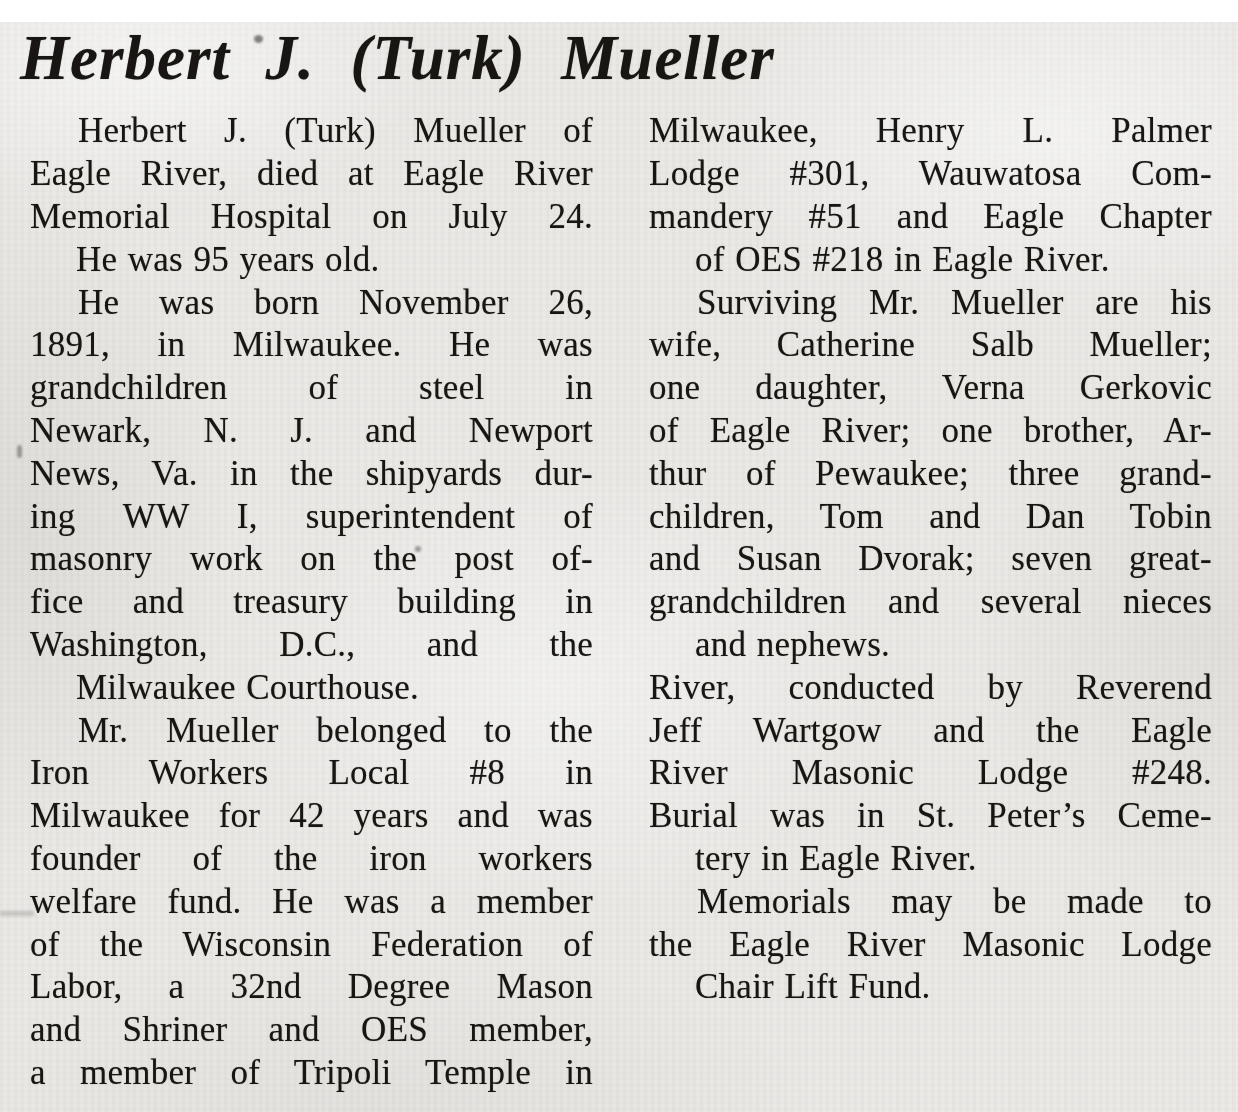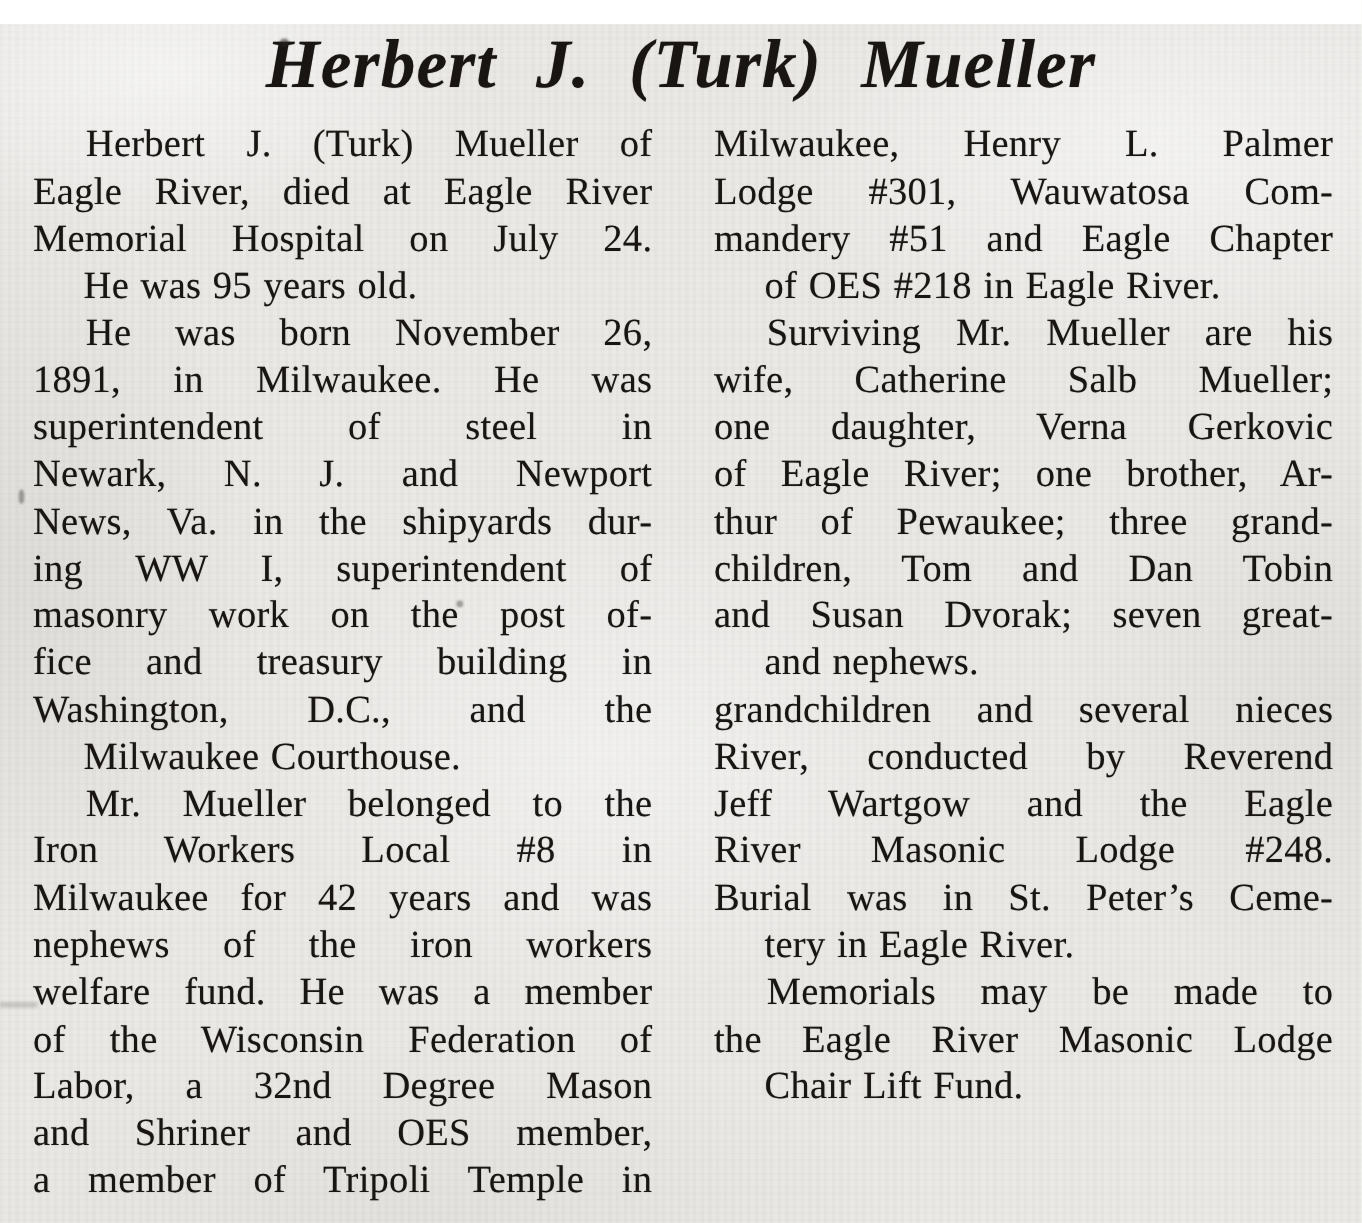--- a/index.html
+++ b/index.html
@@ -23,21 +23,21 @@
       radial-gradient(ellipse 500px 260px at 85% 10%, rgba(255,255,255,0.45), rgba(255,255,255,0) 70%),
       radial-gradient(ellipse 300px 500px at 2% 45%, rgba(120,115,110,0.10), rgba(120,115,110,0) 70%),
       radial-gradient(ellipse 420px 300px at 45% 60%, rgba(255,255,255,0.35), rgba(255,255,255,0) 75%),
       radial-gradient(ellipse 360px 420px at 99% 55%, rgba(120,115,110,0.08), rgba(120,115,110,0) 70%),
       radial-gradient(ellipse 600px 240px at 30% 99%, rgba(120,115,110,0.07), rgba(120,115,110,0) 75%),
       repeating-linear-gradient(90deg, rgba(0,0,0,0.018) 0 3px, rgba(255,255,255,0.018) 3px 7px),
       repeating-linear-gradient(0deg, rgba(0,0,0,0.012) 0 2px, rgba(255,255,255,0.012) 2px 6px);
   }
   .headline {
     margin: 22px 20px 0 20px;
-    text-align: center;
+    text-align: left;
     font-size: 63px;
     line-height: 1.15;
     font-style: italic;
     font-weight: bold;
     word-spacing: 0.30em;
     letter-spacing: 1px;
     text-shadow: 0 0 1px rgba(10,8,6,0.45);
   }
   .columns {
     display: flex;
@@ -95,52 +95,52 @@
   <h1 class="headline">Herbert J. (Turk) Mueller</h1>
 
   <div class="columns">
     <div class="column">
         <div class="line indent">Herbert J. (Turk) Mueller of</div>
         <div class="line">Eagle River, died at Eagle River</div>
         <div class="line">Memorial Hospital on July 24.</div>
         <div class="line end">He was 95 years old.</div>
         <div class="line indent">He was born November 26,</div>
         <div class="line">1891, in Milwaukee. He was</div>
-        <div class="line">superintendent of steel in</div>
+        <div class="line">grandchildren of steel in</div>
         <div class="line">Newark, N. J. and Newport</div>
         <div class="line">News, Va. in the shipyards dur-</div>
         <div class="line">ing WW I, superintendent of</div>
         <div class="line">masonry work on the post of-</div>
         <div class="line">fice and treasury building in</div>
         <div class="line">Washington, D.C., and the</div>
         <div class="line end">Milwaukee Courthouse.</div>
         <div class="line indent">Mr. Mueller belonged to the</div>
         <div class="line">Iron Workers Local #8 in</div>
         <div class="line">Milwaukee for 42 years and was</div>
-        <div class="line">nephews of the iron workers</div>
+        <div class="line">founder of the iron workers</div>
         <div class="line">welfare fund. He was a member</div>
         <div class="line">of the Wisconsin Federation of</div>
         <div class="line">Labor, a 32nd Degree Mason</div>
         <div class="line">and Shriner and OES member,</div>
         <div class="line">a member of Tripoli Temple in</div>
       </div>
     <div class="column">
         <div class="line">Milwaukee, Henry L. Palmer</div>
         <div class="line">Lodge #301, Wauwatosa Com-</div>
         <div class="line">mandery #51 and Eagle Chapter</div>
         <div class="line end">of OES #218 in Eagle River.</div>
         <div class="line indent">Surviving Mr. Mueller are his</div>
         <div class="line">wife, Catherine Salb Mueller;</div>
         <div class="line">one daughter, Verna Gerkovic</div>
         <div class="line">of Eagle River; one brother, Ar-</div>
         <div class="line">thur of Pewaukee; three grand-</div>
         <div class="line">children, Tom and Dan Tobin</div>
         <div class="line">and Susan Dvorak; seven great-</div>
+        <div class="line">grandchildren and several nieces</div>
         <div class="line end">and nephews.</div>
-        <div class="line">grandchildren and several nieces</div>
         <div class="line">River, conducted by Reverend</div>
         <div class="line">Jeff Wartgow and the Eagle</div>
         <div class="line">River Masonic Lodge #248.</div>
         <div class="line">Burial was in St. Peter’s Ceme-</div>
         <div class="line end">tery in Eagle River.</div>
         <div class="line indent">Memorials may be made to</div>
         <div class="line">the Eagle River Masonic Lodge</div>
         <div class="line end">Chair Lift Fund.</div>
       </div>
   </div>

